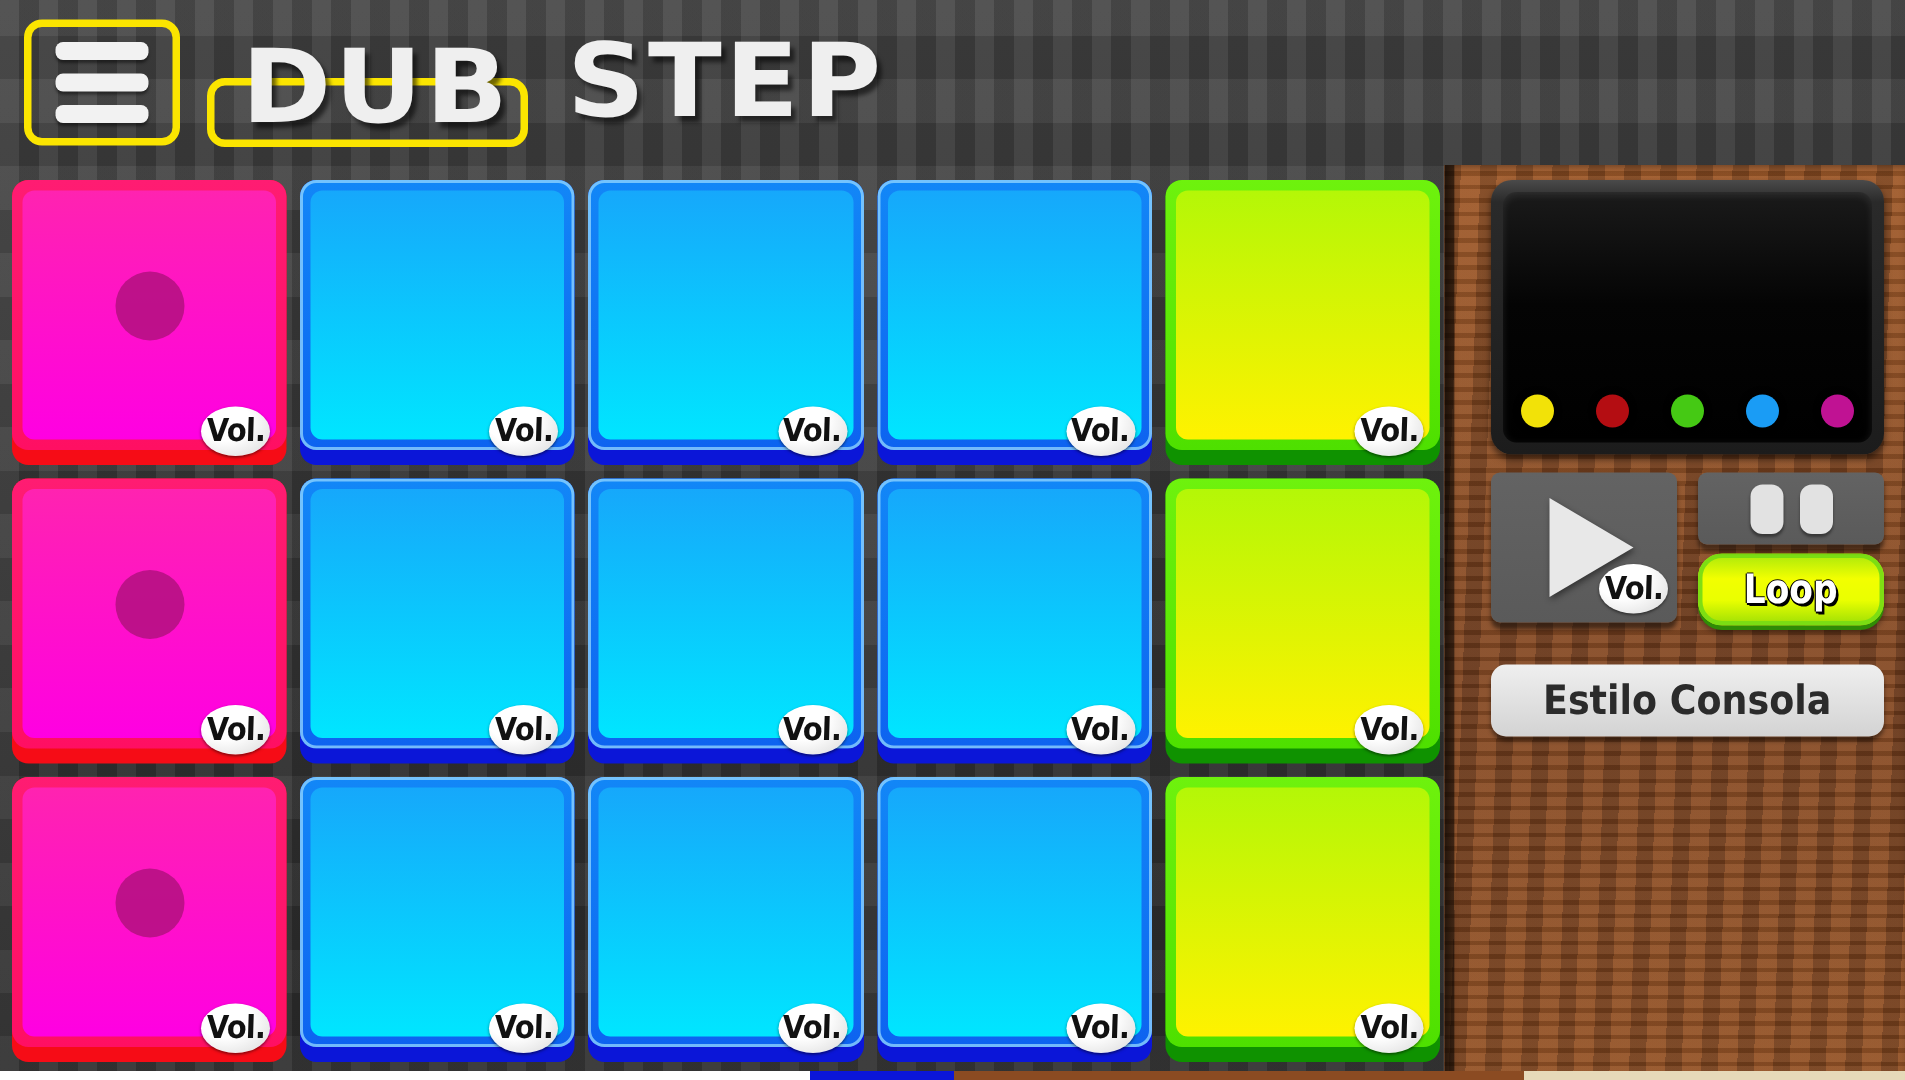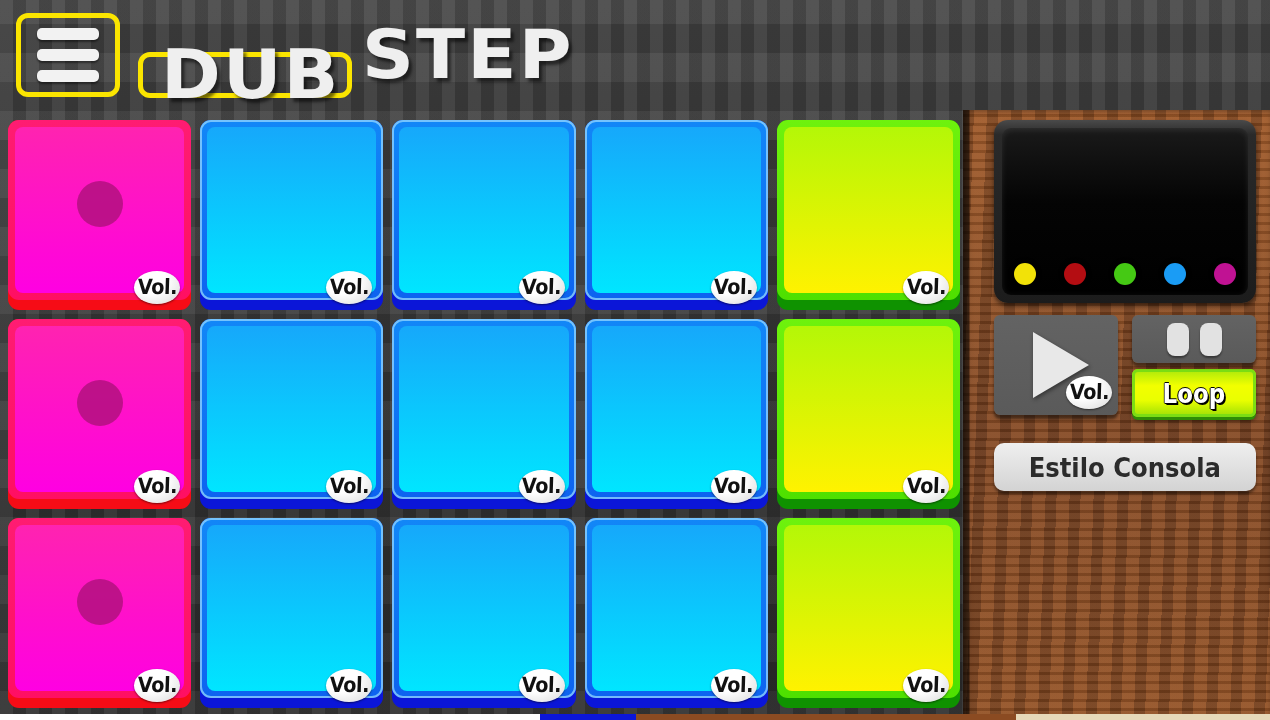--- a/index.html
+++ b/index.html
@@ -47,37 +47,37 @@
   }
   #title-wrap {
     position: absolute; left: 138px; top: 12px;
     height: 86px;
     display: flex; align-items: stretch;
   }
   #title-box {
     border: 5px solid #fbe500;
     border-radius: 12px;
     padding: 0 16px 0 18px;
-    display: flex; align-items: center; margin-top: 40px;
+    display: flex; align-items: flex-end; margin-top: 40px;
   }
   .logo-word {
     font-family: "DejaVu Sans", sans-serif;
     font-weight: bold;
     font-size: 68px;
     line-height: 68px;
     letter-spacing: 2px;
     color: #efefef;
     text-shadow: 3px 4px 3px rgba(0,0,0,0.55);
     transform: scaleX(1.06);
     transform-origin: left center;
     white-space: nowrap;
   }
   #title-second {
     display: flex; align-items: center;
-    padding-left: 10px;
+    padding-left: 26px;
   }
 
   
   #pads {
     position: absolute;
     left: 8px; top: 120px;
     width: 952px; height: 588px;
     display: grid;
     grid-template-columns: repeat(5, 1fr);
     grid-template-rows: repeat(3, 1fr);
@@ -260,21 +260,21 @@
   #pause-icon { display: flex; gap: 11px; }
   #pause-icon i {
     display: block;
     width: 22px; height: 33px;
     background: #e2e2e2;
     border-radius: 8px;
     box-shadow: 0 2px 2px rgba(0,0,0,0.4);
   }
   #loop-btn {
     height: 48px;
-    border-radius: 6px;
+    border-radius: 16px;
     background: linear-gradient(180deg, #a8e80c 0%, #f2ff00 35%, #eaff00 65%, #9ade06 100%);
     box-shadow: 0 3px 0 #2f8c06, 0 4px 4px rgba(0,0,0,0.45),
                 inset 0 0 0 3px rgba(120,220,20,0.95);
     display: flex; align-items: center; justify-content: center;
     cursor: pointer;
   }
   #loop-btn span {
     font-family: "DejaVu Sans", sans-serif;
     font-weight: bold;
     font-size: 27px;

